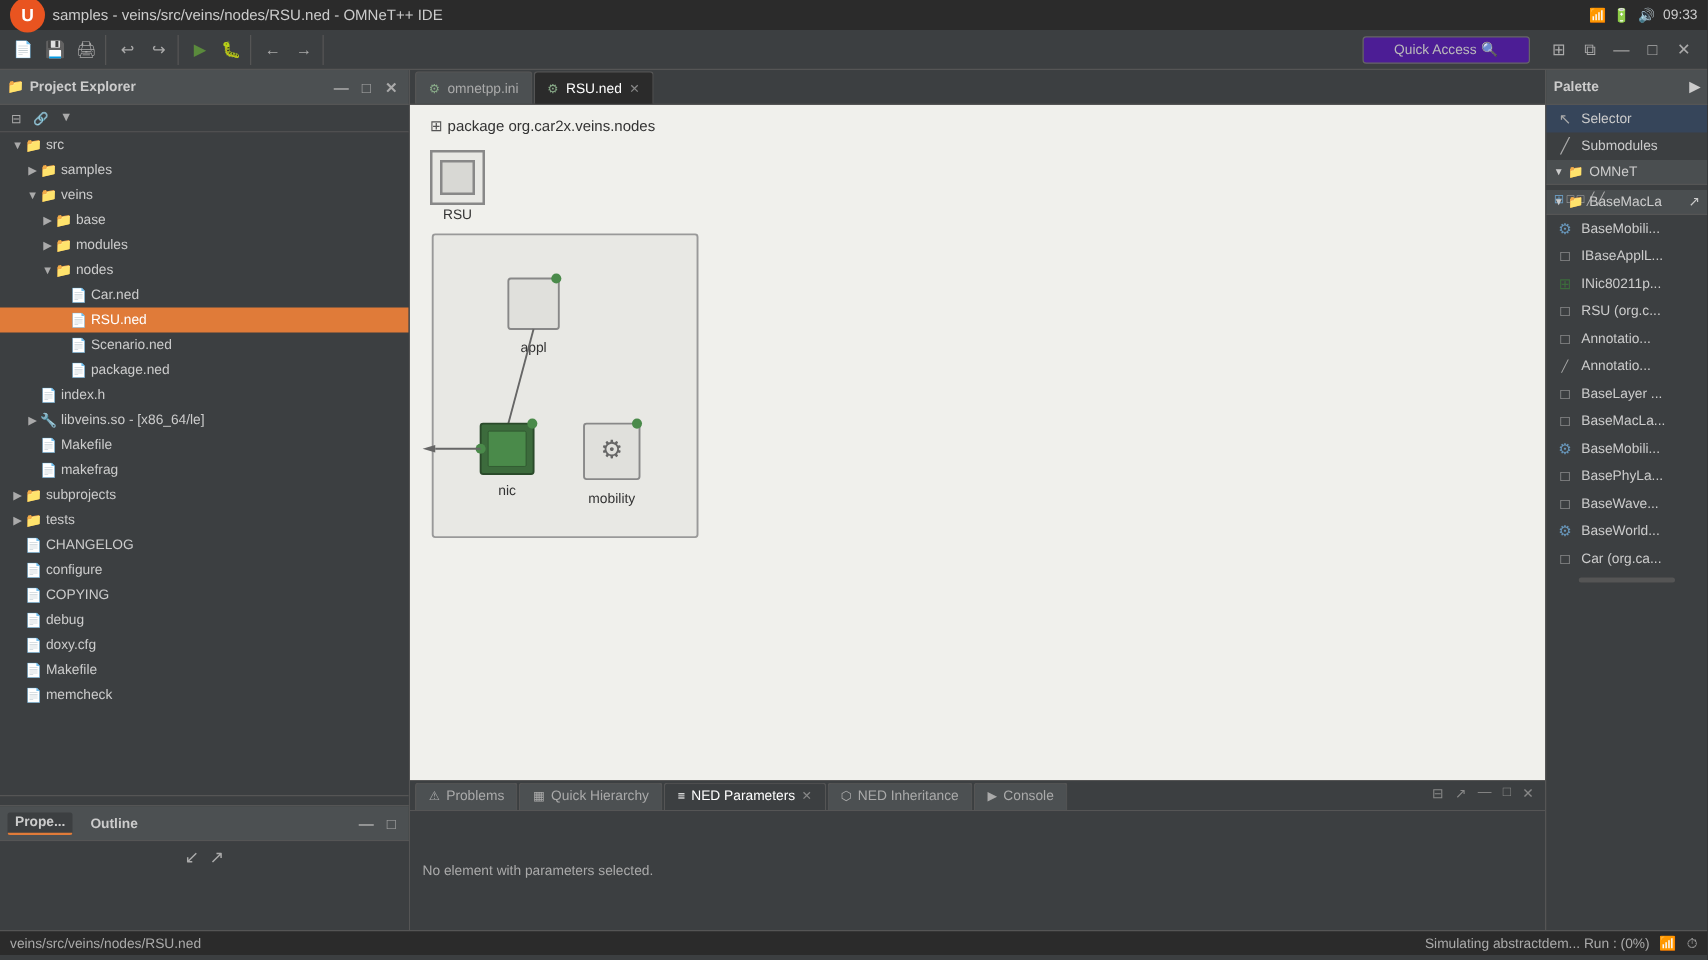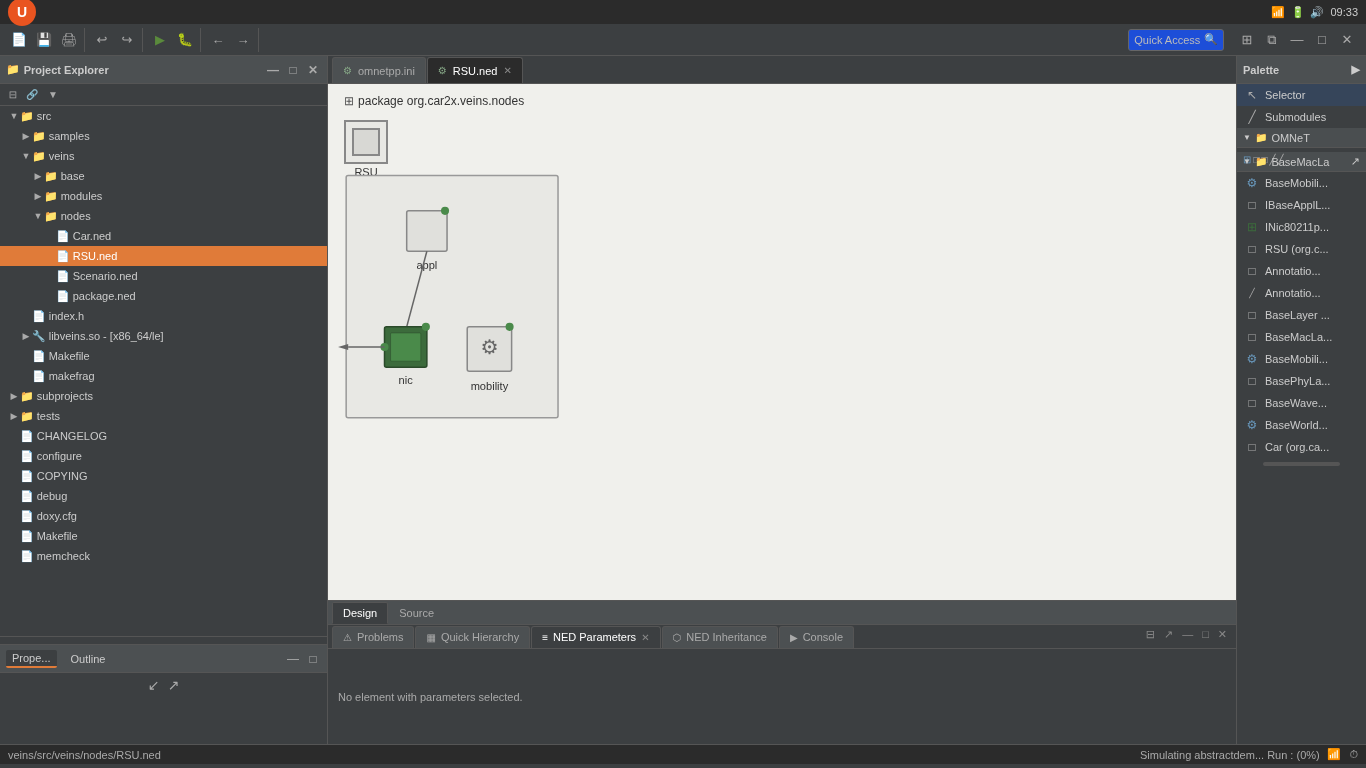--- a/index.html
+++ b/index.html
@@ -42,26 +42,26 @@
       border: 1px solid transparent;
       border-radius: 2px;
       cursor: pointer;
       display: flex; align-items: center; justify-content: center;
       color: #aaa;
       font-size: 13px;
     }
     .toolbar-spacer { flex: 1; }
     #quick-access-btn {
       height: 22px;
-      background: #1d4ed8;
+      background: #4c1d95;
       border: 1px solid #666;
       border-radius: 3px;
       color: #bbb;
       font-size: 11px;
-      padding: 0 5px;
+      padding: 0 24px;
       cursor: pointer;
       display: flex; align-items: center; gap: 4px;
     }
 
     
     #main-layout {
       display: flex;
       height: calc(768px - 24px - 32px - 24px);
     }
 
@@ -148,21 +148,21 @@
     }
     #properties-header {
       height: 28px;
       background: #4c5052;
       border-bottom: 1px solid #555;
       display: flex;
       align-items: center;
       justify-content: space-between;
       padding: 0 6px;
       font-size: 11px;
-      font-weight: normal;
+      font-weight: bold;
       color: #ccc;
     }
     #properties-header-left { display: flex; align-items: center; gap: 8px; }
     .prop-tab {
       cursor: pointer; padding: 2px 6px; border-radius: 2px;
       font-size: 11px; color: #ccc;
     }
     .prop-tab.active { background: #3c3f41; border-bottom: 2px solid #e07b39; }
 
     
@@ -394,20 +394,21 @@
       width: 100%;
       height: 100%;
     }
   </style>
 </head>
 <body>
 
 <div id="titlebar">
   <div id="titlebar-left">
     <div class="ubuntu-logo">U</div>
+    <span>samples - veins/src/veins/nodes/RSU.ned - OMNeT++ IDE</span>
   </div>
   <div id="titlebar-right">
     <span>📶</span>
     <span>🔋</span>
     <span>🔊</span>
     <span>09:33</span>
   </div>
 </div>
 
 <div id="toolbar">
@@ -704,24 +705,20 @@
 
           <text x="160" y="262" text-anchor="middle" font-size="20" fill="#666">⚙</text>
 
           <circle cx="180" cy="235" r="4" fill="#4a8a4a"></circle>
           <text x="160" y="298" text-anchor="middle" font-size="11" fill="#333">mobility</text>
         </svg>
 
       </div>
     </div>
 
-    <div id="design-source-tabs">
-      <div class="ds-tab active">Design</div>
-      <div class="ds-tab">Source</div>
-    </div>
 
     <div id="bottom-panel" style="position:relative;">
       <div id="bottom-tabs">
         <div class="bottom-tab">
           <span class="bottom-tab-icon">⚠</span>
           <span>Problems</span>
         </div>
         <div class="bottom-tab">
           <span class="bottom-tab-icon">▦</span>
           <span>Quick Hierarchy</span>

